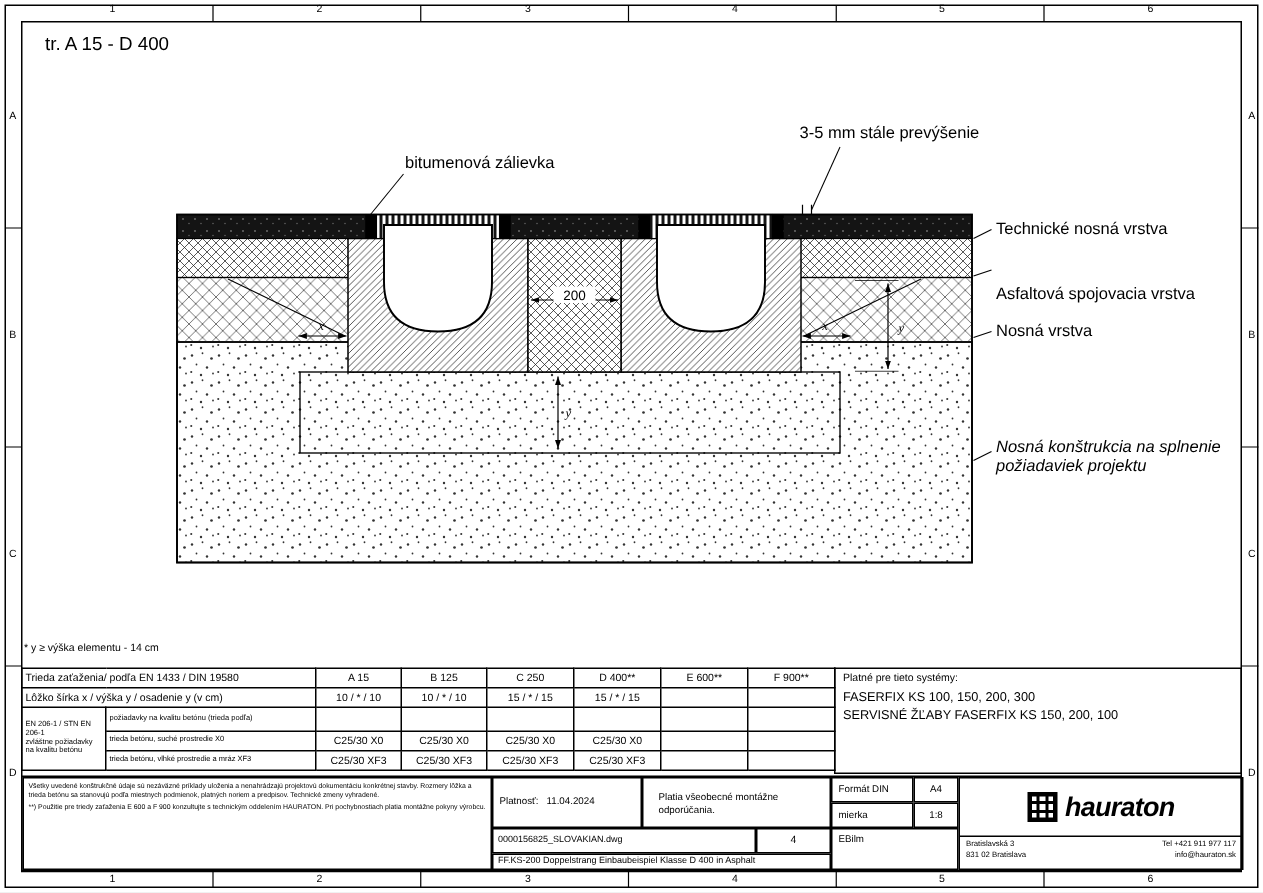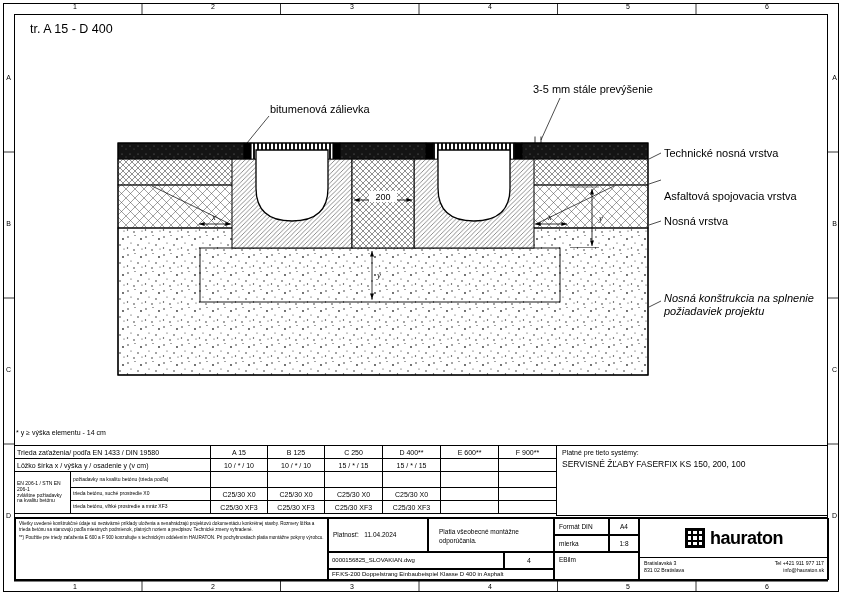--- a/index.html
+++ b/index.html
@@ -29,21 +29,21 @@
 
   .tblock{position:absolute;left:14px;top:517px;width:814px;height:64px;border:1px solid #000;box-sizing:border-box;}
   .tcell{position:absolute;border:1px solid #000;box-sizing:border-box;overflow:hidden;}
   .fineprint{font-size:4.6px;line-height:1.25;padding:2px 3px;}
   .fineprint p{margin:0 0 3px 0;}
   .logoRow{display:flex;align-items:center;justify-content:center;gap:5px;height:38px;}
   .logoIcon{width:20px;height:20px;background:#000;display:grid;
             grid-template-columns:repeat(3,1fr);grid-template-rows:repeat(3,1fr);
             gap:2px;padding:3px;box-sizing:border-box;}
   .logoIcon b{background:#fff;}
-  .logoWord{font-size:18px;font-weight:bold;letter-spacing:-0.5px;}
+  .logoWord{font-size:18px;font-weight:bold;letter-spacing:-0.5px;font-style:italic;}
   .addr{display:flex;justify-content:space-between;border-top:1px solid #000;
         padding:2px 4px;font-size:5.2px;line-height:1.4;}
 </style>
 </head>
 <body>
 
 <div id="sheet">
 
   <svg class="abs" width="842" height="595" viewBox="0 0 842 595" style="left:0;top:0;">
     <defs>
@@ -276,20 +276,21 @@
       <td class="c">C25/30 XF3</td>
       <td class="c">C25/30 XF3</td>
       <td class="c"></td>
       <td class="c"></td>
     </tr>
   </tbody>
     </table>
 
   <div class="syspanel">
     <div class="h">Platné pre tieto systémy:</div>
+    <div class="s">FASERFIX KS 100, 150, 200, 300</div>
     <div class="s">SERVISNÉ ŽĽABY FASERFIX KS 150, 200, 100</div>
   </div>
 
   <div class="tblock">
     <div class="tcell fineprint" style="left:0;top:0;width:313px;height:62px;">
       <p>Všetky uvedené konštrukčné údaje sú nezáväzné príklady uloženia a nenahrádzajú projektovú dokumentáciu konkrétnej stavby. Rozmery lôžka a trieda betónu sa stanovujú podľa miestnych podmienok, platných noriem a predpisov. Technické zmeny vyhradené.</p>
       <p>**) Použitie pre triedy zaťaženia E 600 a F 900 konzultujte s technickým oddelením HAURATON. Pri pochybnostiach platia montážne pokyny výrobcu.</p>
     </div>
     <div class="tcell" style="left:313px;top:0;width:100px;height:34px;font-size:6.5px;padding:12px 4px 0 4px;">
       <span>Platnosť:</span>&nbsp;&nbsp;

